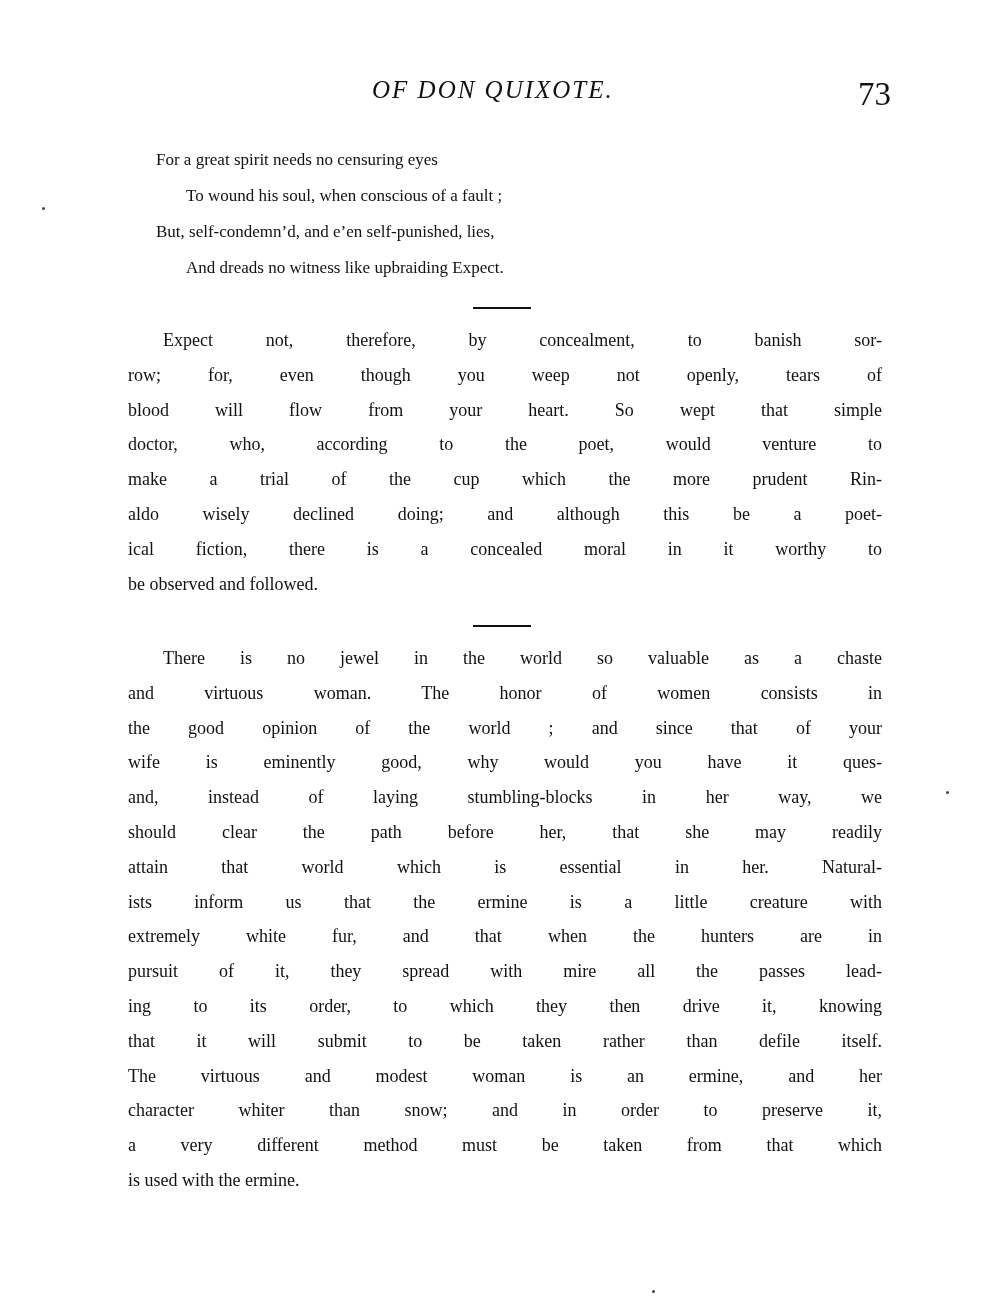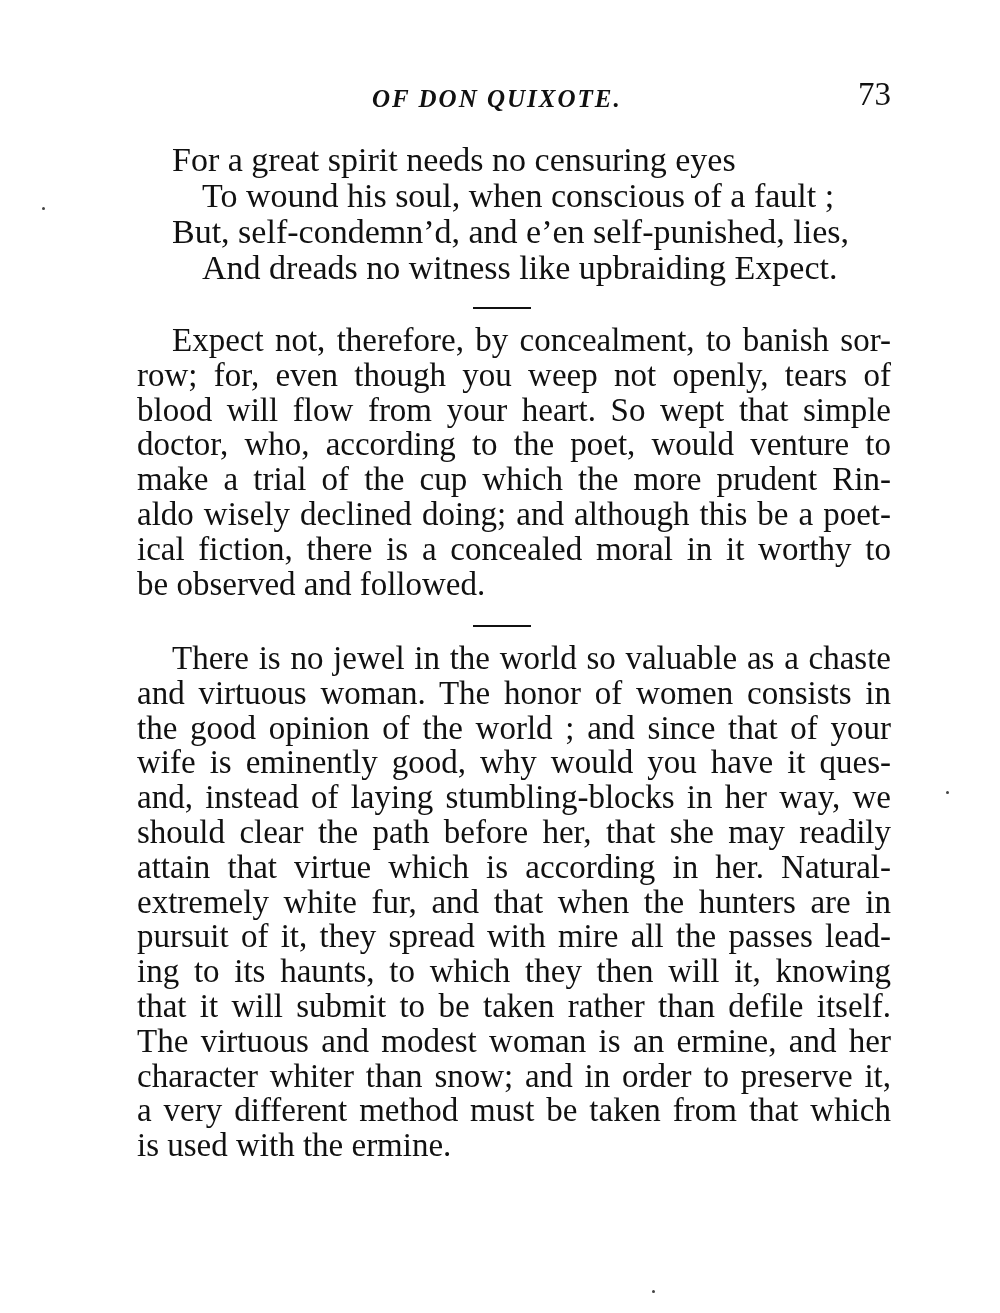--- a/index.html
+++ b/index.html
@@ -1,27 +1,27 @@
 <!DOCTYPE html>
 <html><head>
 <meta charset="utf-8">
 <style>
   html, body { margin: 0; padding: 0; background: #ffffff; }
   body { width: 1000px; height: 1313px; position: relative; overflow: hidden; font-family: "Liberation Serif", "DejaVu Serif", serif; color: #111; }
   .page { position: absolute; left: 0; top: 0; width: 1000px; height: 1313px; }
   .running-head { position: absolute; top: 76px; left: 0; width: 1000px; height: 40px; }
-  .running-title { position: absolute; left: 372px; top: 9px; font-style: italic; font-size: 25px; letter-spacing: 2px; font-weight: bold; }
+  .running-title { position: absolute; left: 372px; top: 0; font-style: italic; font-size: 25px; letter-spacing: 2px; }
   .page-number { position: absolute; left: 858px; top: 0; font-size: 33px; }
-  .verse { position: absolute; left: 172px; top: 142px; width: 720px; font-size: 34px; line-height: 36px; }
+  .verse { position: absolute; left: 156px; top: 142px; width: 720px; font-size: 17px; line-height: 36px; }
   .verse .line { white-space: nowrap; }
   .verse .line.indent { padding-left: 30px; }
   .rule { position: absolute; height: 2px; background: #111; width: 58px; }
   .rule.r1 { left: 473px; top: 307px; }
   .rule.r2 { left: 473px; top: 625px; }
-  .para { position: absolute; left: 137px; width: 754px; font-size: 33px; line-height: 34.8px; text-align: justify; }
+  .para { position: absolute; left: 128px; width: 754px; font-size: 18px; line-height: 34.8px; text-align: justify; }
   .para .pline { display: block; text-align: justify; text-align-last: justify; white-space: nowrap; height: 34.8px; }
   .para .pline.last { text-align-last: left; }
   .para .pline.first { padding-left: 35px; }
   .p1 { top: 323px; }
   .p2 { top: 641px; }
   .speck { position: absolute; width: 3px; height: 3px; background: #444; border-radius: 50%; }
 </style>
 </head>
 <body>
 
@@ -53,24 +53,25 @@
 
   <div class="rule r2"></div>
 
   <div class="para p2">
     <span class="pline first">There is no jewel in the world so valuable as a chaste</span>
     <span class="pline">and virtuous woman. The honor of women consists in</span>
     <span class="pline">the good opinion of the world ; and since that of your</span>
     <span class="pline">wife is eminently good, why would you have it ques-</span>
     <span class="pline">and, instead of laying stumbling-blocks in her way, we</span>
     <span class="pline">should clear the path before her, that she may readily</span>
-    <span class="pline">attain that virtue which is according in her. Natural-</span>
+    <span class="pline">attain that world which is essential in her. Natural-</span>
+    <span class="pline">ists inform us that the ermine is a little creature with</span>
     <span class="pline">extremely white fur, and that when the hunters are in</span>
     <span class="pline">pursuit of it, they spread with mire all the passes lead-</span>
-    <span class="pline">ing to its haunts, to which they then will it, knowing</span>
+    <span class="pline">ing to its order, to which they then drive it, knowing</span>
     <span class="pline">that it will submit to be taken rather than defile itself.</span>
     <span class="pline">The virtuous and modest woman is an ermine, and her</span>
     <span class="pline">character whiter than snow; and in order to preserve it,</span>
     <span class="pline">a very different method must be taken from that which</span>
     <span class="pline last">is used with the ermine.</span>
   </div>
 
   <div class="speck" style="left:42px; top:207px;"></div>
   <div class="speck" style="left:946px; top:791px;"></div>
   <div class="speck" style="left:652px; top:1290px;"></div>

